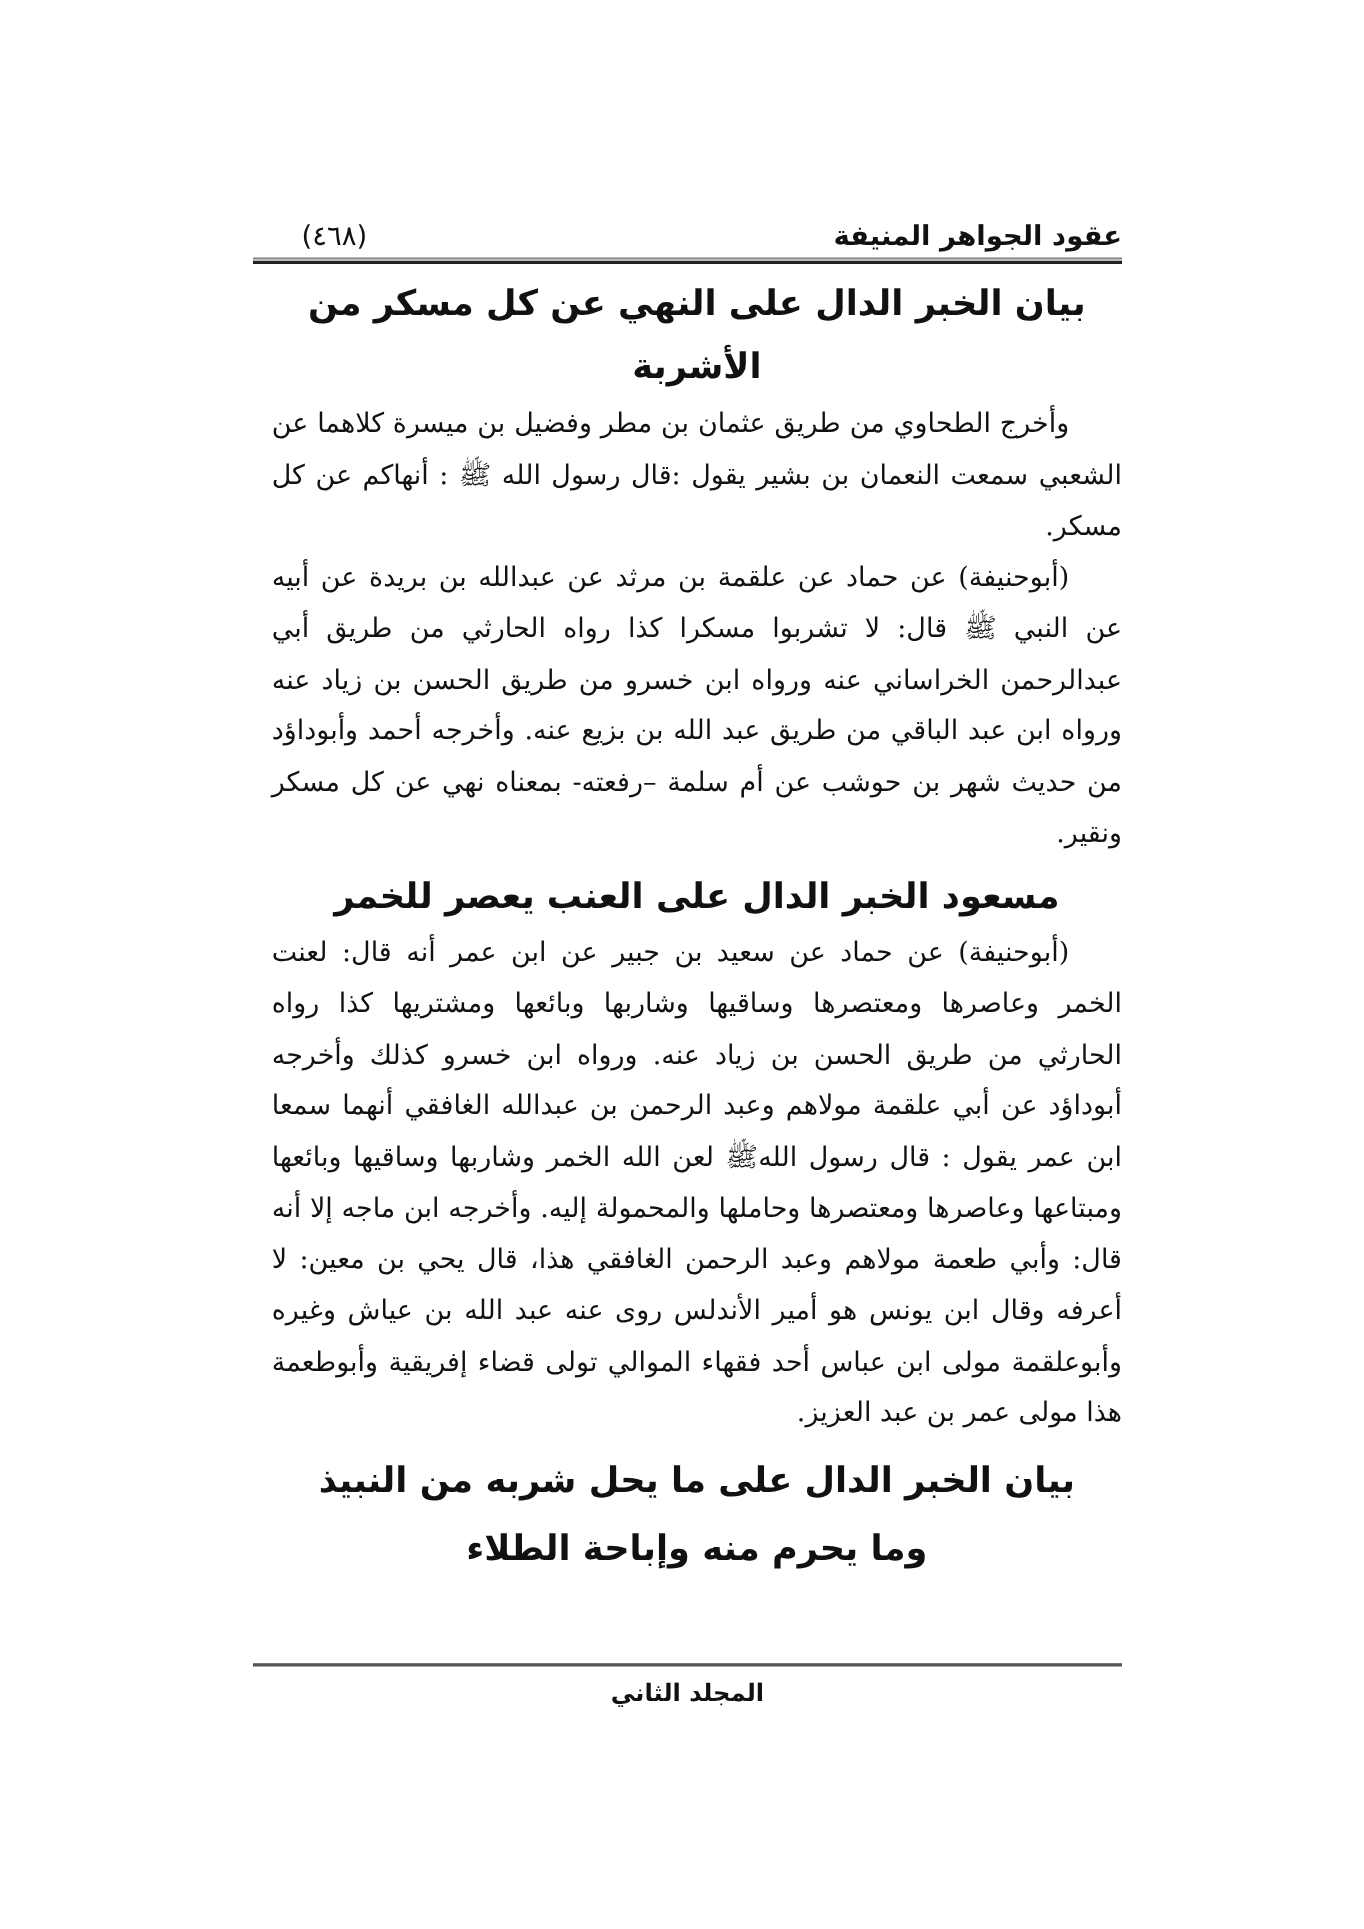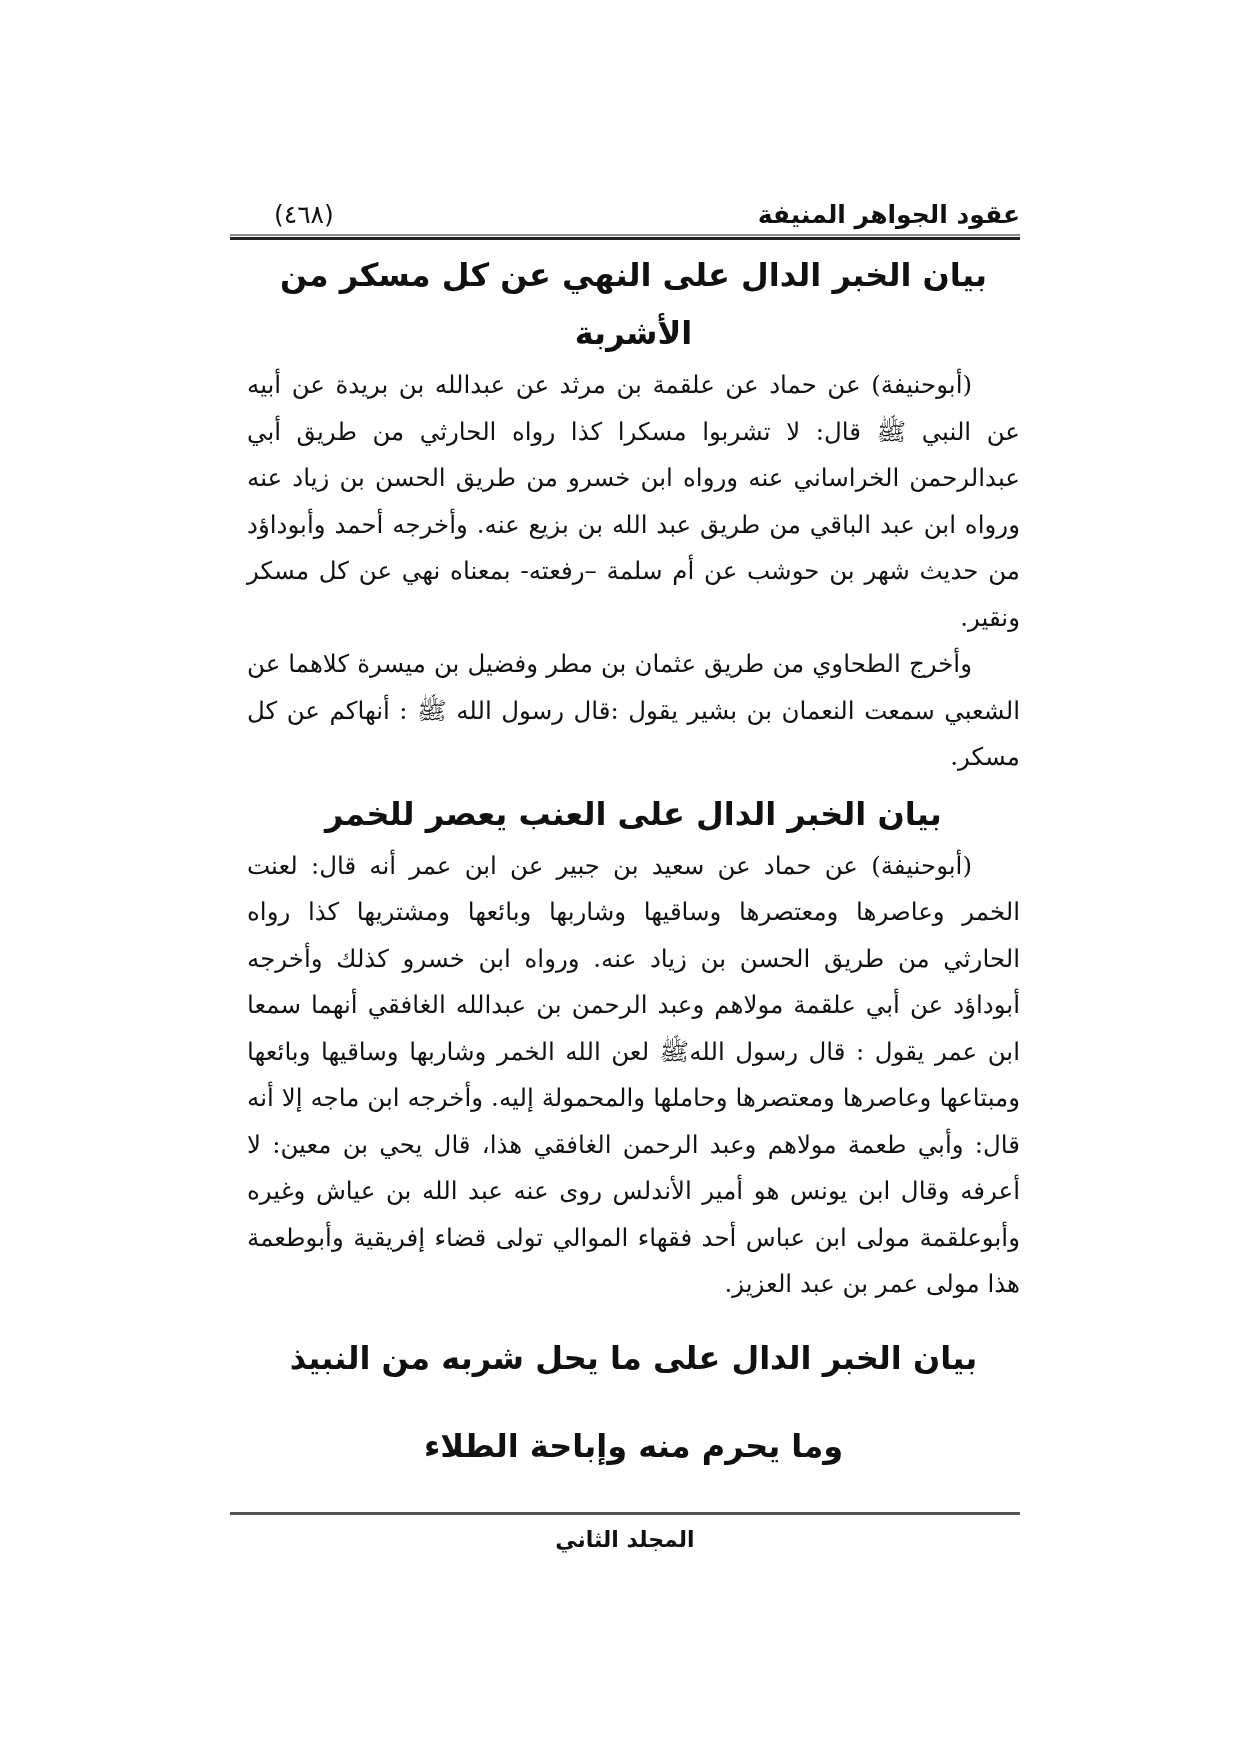--- a/index.html
+++ b/index.html
@@ -75,21 +75,21 @@
     .section-title {
       font-family: "DejaVu Sans", sans-serif;
       font-weight: bold;
       font-size: 32px;
       line-height: 58px;
       text-align: center;
       margin: 0;
       color: #111;
     }
     .section-title.multi {
-      line-height: 88px;
+      line-height: 62px;
     }
     .para {
       font-size: 24.5px;
       line-height: 46.5px;
       margin: 0;
       text-indent: 48px;
       text-align: justify;
       text-align-last: right;
     }
     .footer-rule {
@@ -126,26 +126,26 @@
   <div class="header-rule">
     <div class="thin"></div>
     <div class="gap"></div>
     <div class="thick"></div>
   </div>
 
   <div class="content">
 
     <section>
       <h2 class="section-title">بيان الخبر الدال على النهي عن كل مسكر من الأشربة</h2>
+      <p class="para">وأخرج الطحاوي من طريق عثمان بن مطر وفضيل بن ميسرة كلاهما عن الشعبي سمعت النعمان بن بشير يقول :قال رسول الله ﷺ : أنهاكم عن كل مسكر.</p>
       <p class="para">(أبوحنيفة) عن حماد عن علقمة بن مرثد عن عبدالله بن بريدة عن أبيه عن النبي ﷺ قال: لا تشربوا مسكرا كذا رواه الحارثي من طريق أبي عبدالرحمن الخراساني عنه ورواه ابن خسرو من طريق الحسن بن زياد عنه ورواه ابن عبد الباقي من طريق عبد الله بن بزيع عنه.  وأخرجه أحمد وأبوداؤد من حديث شهر بن حوشب عن أم سلمة –رفعته- بمعناه نهي عن كل مسكر ونقير.</p>
-      <p class="para">وأخرج الطحاوي من طريق عثمان بن مطر وفضيل بن ميسرة كلاهما عن الشعبي سمعت النعمان بن بشير يقول :قال رسول الله ﷺ : أنهاكم عن كل مسكر.</p>
     </section>
 
     <section style="margin-top:4px;">
-      <h2 class="section-title">بيان الخبر الدال على العنب يعصر للخمر</h2>
+      <h2 class="section-title">مسعود الخبر الدال على العنب يعصر للخمر</h2>
       <p class="para">(أبوحنيفة) عن حماد عن سعيد بن جبير عن ابن عمر أنه قال: لعنت الخمر وعاصرها ومعتصرها وساقيها وشاربها وبائعها ومشتريها كذا رواه الحارثي من طريق الحسن بن زياد عنه. ورواه ابن خسرو كذلك وأخرجه أبوداؤد عن أبي علقمة مولاهم وعبد الرحمن بن عبدالله الغافقي أنهما سمعا ابن عمر يقول : قال رسول اللهﷺ لعن الله الخمر وشاربها وساقيها وبائعها ومبتاعها وعاصرها ومعتصرها وحاملها والمحمولة إليه. وأخرجه ابن ماجه إلا أنه قال: وأبي طعمة مولاهم وعبد الرحمن الغافقي هذا، قال يحي بن معين: لا أعرفه وقال ابن يونس هو أمير الأندلس روى عنه عبد الله بن عياش وغيره وأبوعلقمة مولى ابن عباس أحد فقهاء الموالي تولى قضاء إفريقية وأبوطعمة هذا مولى عمر بن عبد العزيز.</p>
     </section>
 
     <section style="margin-top:6px;">
       <h2 class="section-title multi" style="padding:0 40px;">بيان الخبر الدال على ما يحل شربه من النبيذ وما يحرم منه وإباحة الطلاء</h2>
     </section>
 
   </div>
 
   <div class="footer-rule"></div>

